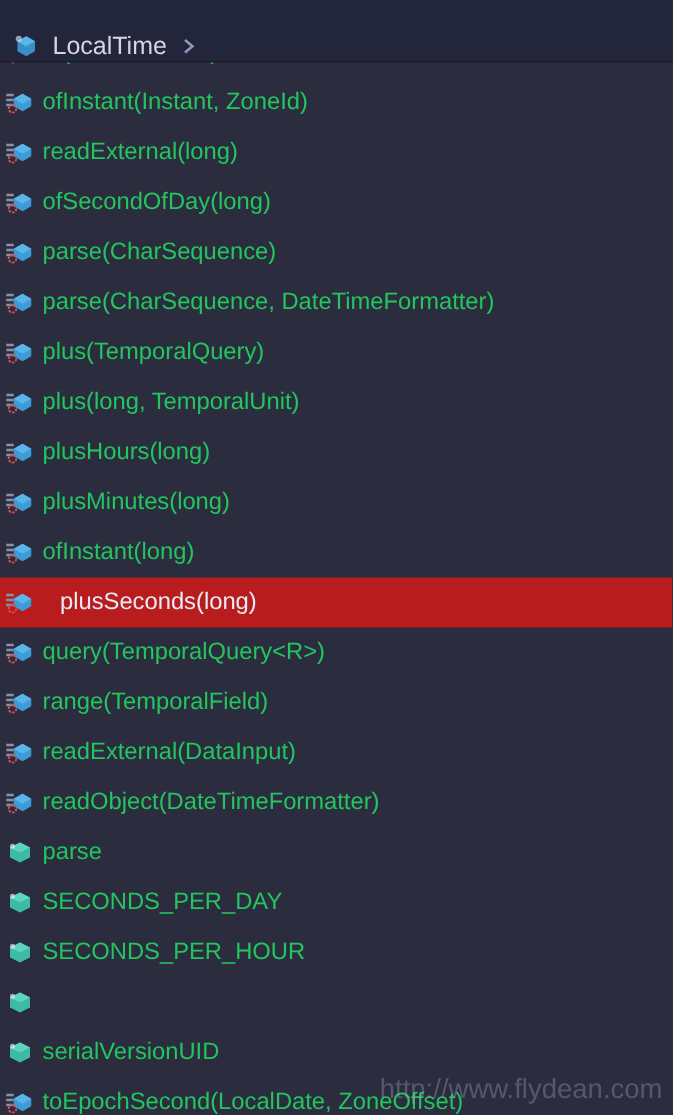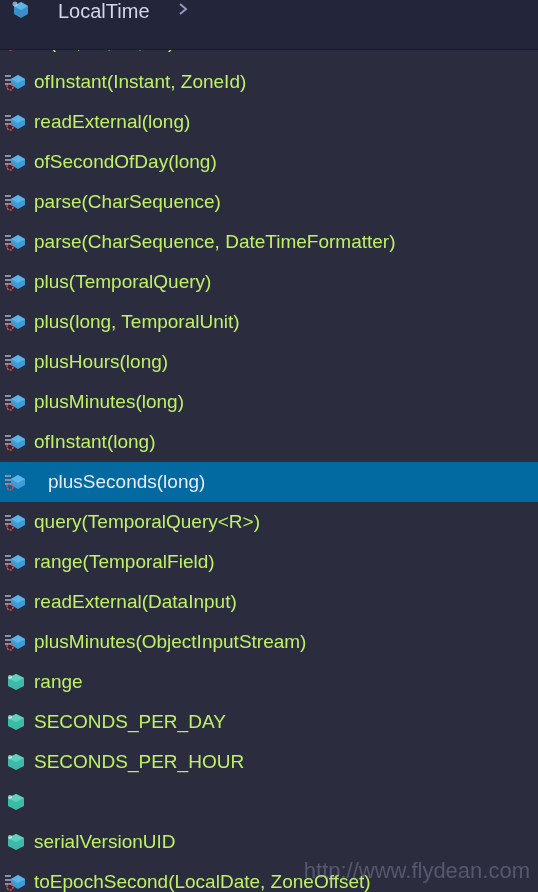--- a/index.html
+++ b/index.html
@@ -10,23 +10,23 @@
       font-family: 'Segoe UI', Arial, sans-serif;
       font-size: 18px;
       overflow: hidden;
       position: relative;
     }
     .header {
       height: 50px;
       background: #23253a;
       border-bottom: 1px solid #1a1b2a;
       display: flex;
-      align-items: flex-start;
+      align-items: flex-end;
       padding: 0 10px;
-      gap: 26px;
+      gap: 10px;
     }
     .header-icon {
       width: 22px;
       height: 22px;
       display: inline-flex;
       align-items: center;
       justify-content: center;
     }
     .header-title {
       color: #d4d6e8;
@@ -44,28 +44,28 @@
     }
     .item {
       height: 40px;
       display: flex;
       align-items: center;
       padding-left: 4px;
       gap: 6px;
       cursor: pointer;
     }
     .item.selected {
-      background: #0369a1;
+      background: #b91c1c;
       gap: 20px;
     }
     .item.partial-top {
       margin-top: -28px;
     }
     .item-text {
-      color: #bef264;
+      color: #22c55e;
       font-size: 19px;
       white-space: nowrap;
     }
     .item.selected .item-text {
       color: #e8eaf5;
     }
     .icon-method {
       width: 24px;
       height: 20px;
       display: inline-flex;
@@ -312,31 +312,31 @@
       <span class="icon-method">
         <svg width="24" height="20" viewBox="0 0 24 20">
     <rect x="1" y="3" width="6" height="2" fill="#8a8fa8"></rect>
     <rect x="1" y="7" width="6" height="2" fill="#8a8fa8"></rect>
     <rect x="1" y="11" width="6" height="2" fill="#8a8fa8"></rect>
     <path d="M14 3 L21 7 L21 13 L14 17 L7 13 L7 7 Z" fill="#3d9bd8"></path>
     <path d="M14 3 L21 7 L14 11 L7 7 Z" fill="#5ab5e8"></path>
     <circle cx="6" cy="15" r="3" fill="none" stroke="#d85050" stroke-width="1.5" stroke-dasharray="2 1"></circle>
   </svg>
       </span>
-      <span class="item-text">plusMinutes(ObjectInputStream)</span>
-    </div>
-    <div class="item">
-      <span class="icon-field">
-        <svg width="24" height="20" viewBox="0 0 24 20">
-    <path d="M12 2 L20 6 L20 14 L12 18 L4 14 L4 6 Z" fill="#3dbba8"></path>
-    <path d="M12 2 L20 6 L12 10 L4 6 Z" fill="#5dd4c0"></path>
-    <circle cx="6" cy="5" r="2" fill="#e8eaf5" opacity="0.7"></circle>
-  </svg>
-      </span>
-      <span class="item-text">range</span>
+      <span class="item-text">readObject(DateTimeFormatter)</span>
+    </div>
+    <div class="item">
+      <span class="icon-field">
+        <svg width="24" height="20" viewBox="0 0 24 20">
+    <path d="M12 2 L20 6 L20 14 L12 18 L4 14 L4 6 Z" fill="#3dbba8"></path>
+    <path d="M12 2 L20 6 L12 10 L4 6 Z" fill="#5dd4c0"></path>
+    <circle cx="6" cy="5" r="2" fill="#e8eaf5" opacity="0.7"></circle>
+  </svg>
+      </span>
+      <span class="item-text">parse</span>
     </div>
     <div class="item">
       <span class="icon-field">
         <svg width="24" height="20" viewBox="0 0 24 20">
     <path d="M12 2 L20 6 L20 14 L12 18 L4 14 L4 6 Z" fill="#3dbba8"></path>
     <path d="M12 2 L20 6 L12 10 L4 6 Z" fill="#5dd4c0"></path>
     <circle cx="6" cy="5" r="2" fill="#e8eaf5" opacity="0.7"></circle>
   </svg>
       </span>
       <span class="item-text">SECONDS_PER_DAY</span>

